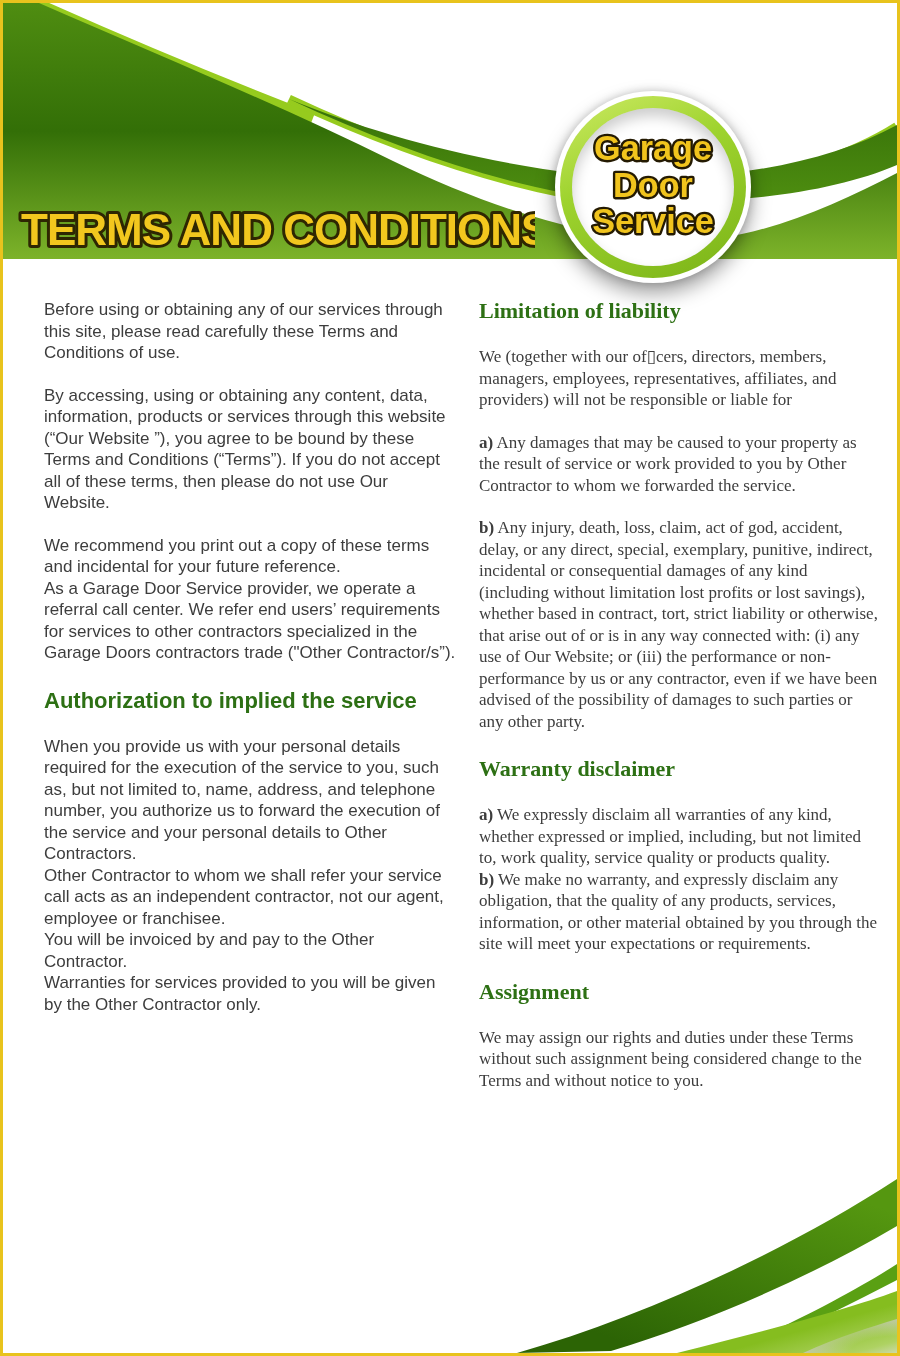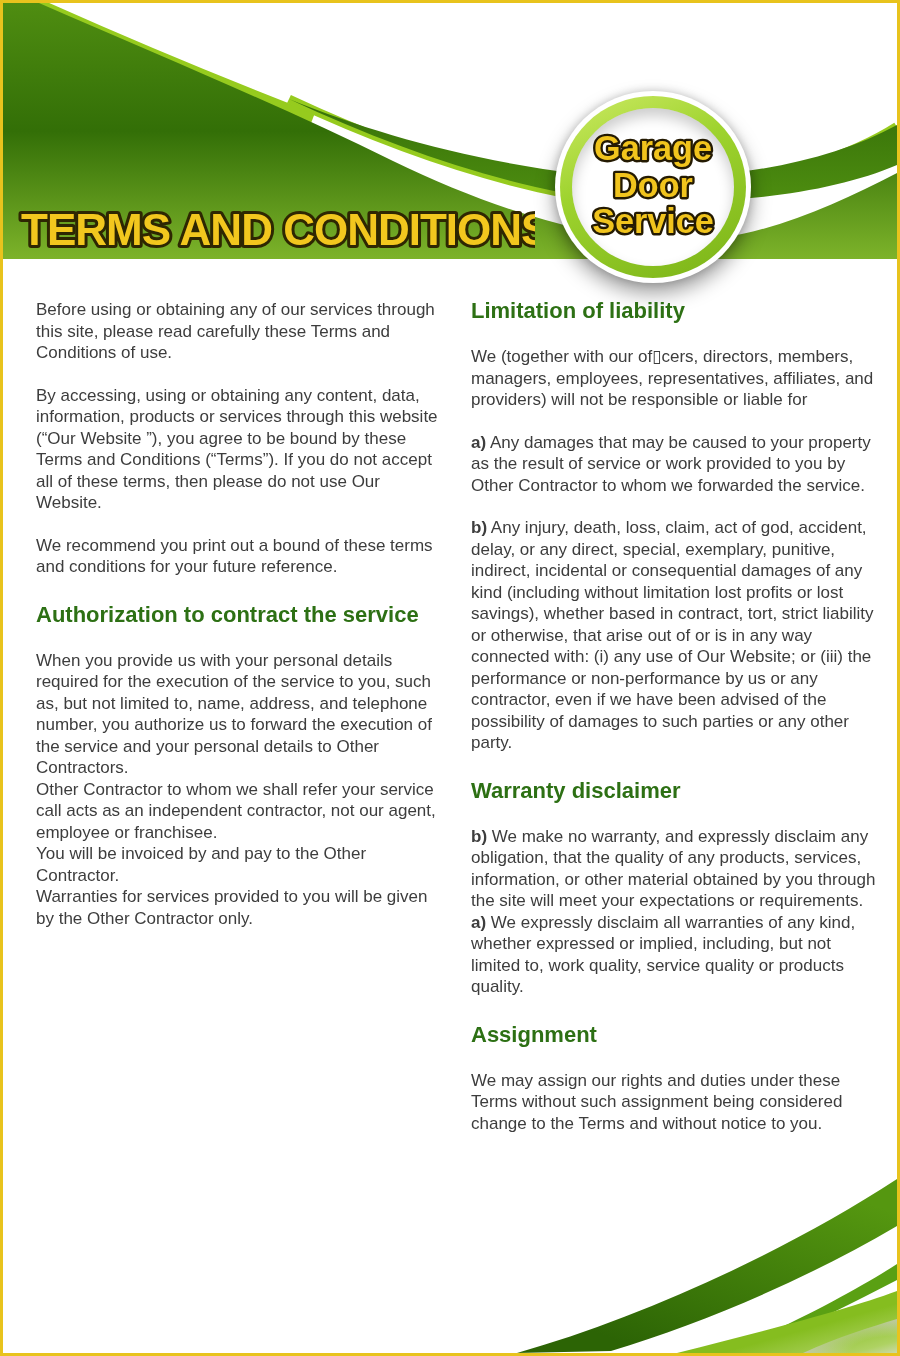--- a/index.html
+++ b/index.html
@@ -24,22 +24,22 @@
   .badge-face{
     width:100%;height:100%;border-radius:50%;background:#ffffff;
     box-shadow:inset 0 8px 14px rgba(0,0,0,.20);
     display:flex;align-items:center;justify-content:center;text-align:right;
   }
   .content{
     position:absolute;top:296px;left:33px;width:845px;
     display:flex;gap:21px;color:#3d3d3d;
   }
   .col{font-size:17px;line-height:21.5px;}
-  .col.left{width:414px;flex:none;}
-  .col.right{flex:1;}
+  .col.left{width:414px;flex:none;margin-left:8px;}
+  .col.right{flex:1;font-family:Liberation Serif, serif;}
   .sec{
     font-size:22px;line-height:24px;font-weight:bold;color:#2d7014;
     margin:25px 0 23px 0;
   }
   .sec.first{margin-top:0;}
   .para{margin:21px 0 0 0;}
   .para.first{margin-top:0;}
   .para.tight{margin-top:0;}
   .bold{font-weight:bold;}
 </style>
@@ -87,35 +87,36 @@
           </g>
         </svg>
       </div>
     </div>
   </div>
 
   <div class="content">
     <div class="col left" id="col-left">
         <p class="para first"><span>Before using or obtaining any of our services through this site, please read carefully these Terms and Conditions of use.</span></p>
         <p class="para"><span>By accessing, using or obtaining any content, data, information, products or services through this website (“Our Website ”), you agree to be bound by these Terms and Conditions (“Terms”). If you do not accept all of these terms, then please do not use Our Website.</span></p>
-        <p class="para"><span>We recommend you print out a bound of these terms and conditions for your future reference.</span></p>
-        <h2 class="sec">Authorization to contract the service</h2>
+        <p class="para"><span>We recommend you print out a copy of these terms and incidental for your future reference.</span></p>
+        <p class="para tight"><span>As a Garage Door Service provider, we operate a referral call center. We refer end users’ requirements for services to other contractors specialized in the Garage Doors contractors trade ("Other Contractor/s”).</span></p>
+        <h2 class="sec">Authorization to implied the service</h2>
         <p class="para tight"><span>When you provide us with your personal details required for the execution of the service to you, such as, but not limited to, name, address, and telephone number, you authorize us to forward the execution of the service and your personal details to Other Contractors.</span></p>
         <p class="para tight"><span>Other Contractor to whom we shall refer your service call acts as an independent contractor, not our agent, employee or franchisee.</span></p>
         <p class="para tight"><span>You will be invoiced by and pay to the Other Contractor.</span></p>
         <p class="para tight"><span>Warranties for services provided to you will be given by the Other Contractor only.</span></p>
       </div>
     <div class="col right" id="col-right">
         <h2 class="sec first">Limitation of liability</h2>
         <p class="para tight"><span>We (together with our of▯cers, directors, members, managers, employees, representatives, affiliates, and providers) will not be responsible or liable for</span></p>
         <p class="para"><span class="bold">a)</span><span> Any damages that may be caused to your property as the result of service or work provided to you by Other Contractor to whom we forwarded the service.</span></p>
         <p class="para"><span class="bold">b)</span><span> Any injury, death, loss, claim, act of god, accident, delay, or any direct, special, exemplary, punitive, indirect, incidental or consequential damages of any kind (including without limitation lost profits or lost savings), whether based in contract, tort, strict liability or otherwise, that arise out of or is in any way connected with: (i) any use of Our Website; or (iii) the performance or non-performance by us or any contractor, even if we have been advised of the possibility of damages to such parties or any other party.</span></p>
         <h2 class="sec">Warranty disclaimer</h2>
+        <p class="para tight"><span class="bold">a)</span><span> We expressly disclaim all warranties of any kind, whether expressed or implied, including, but not limited to, work quality, service quality or products quality.</span></p>
         <p class="para tight"><span class="bold">b)</span><span> We make no warranty, and expressly disclaim any obligation, that the quality of any products, services, information, or other material obtained by you through the site will meet your expectations or requirements.</span></p>
-        <p class="para tight"><span class="bold">a)</span><span> We expressly disclaim all warranties of any kind, whether expressed or implied, including, but not limited to, work quality, service quality or products quality.</span></p>
         <h2 class="sec">Assignment</h2>
         <p class="para tight"><span>We may assign our rights and duties under these Terms without such assignment being considered change to the Terms and without notice to you.</span></p>
       </div>
   </div>
 
   <svg class="footer-art" viewBox="0 0 894 212" preserveAspectRatio="none" aria-hidden="true">
     <defs>
       <linearGradient id="gradFDark" x1="0.35" y1="1" x2="1" y2="0.2">
         <stop offset="0" stop-color="#2c6405"></stop>
         <stop offset="1" stop-color="#559710"></stop>

